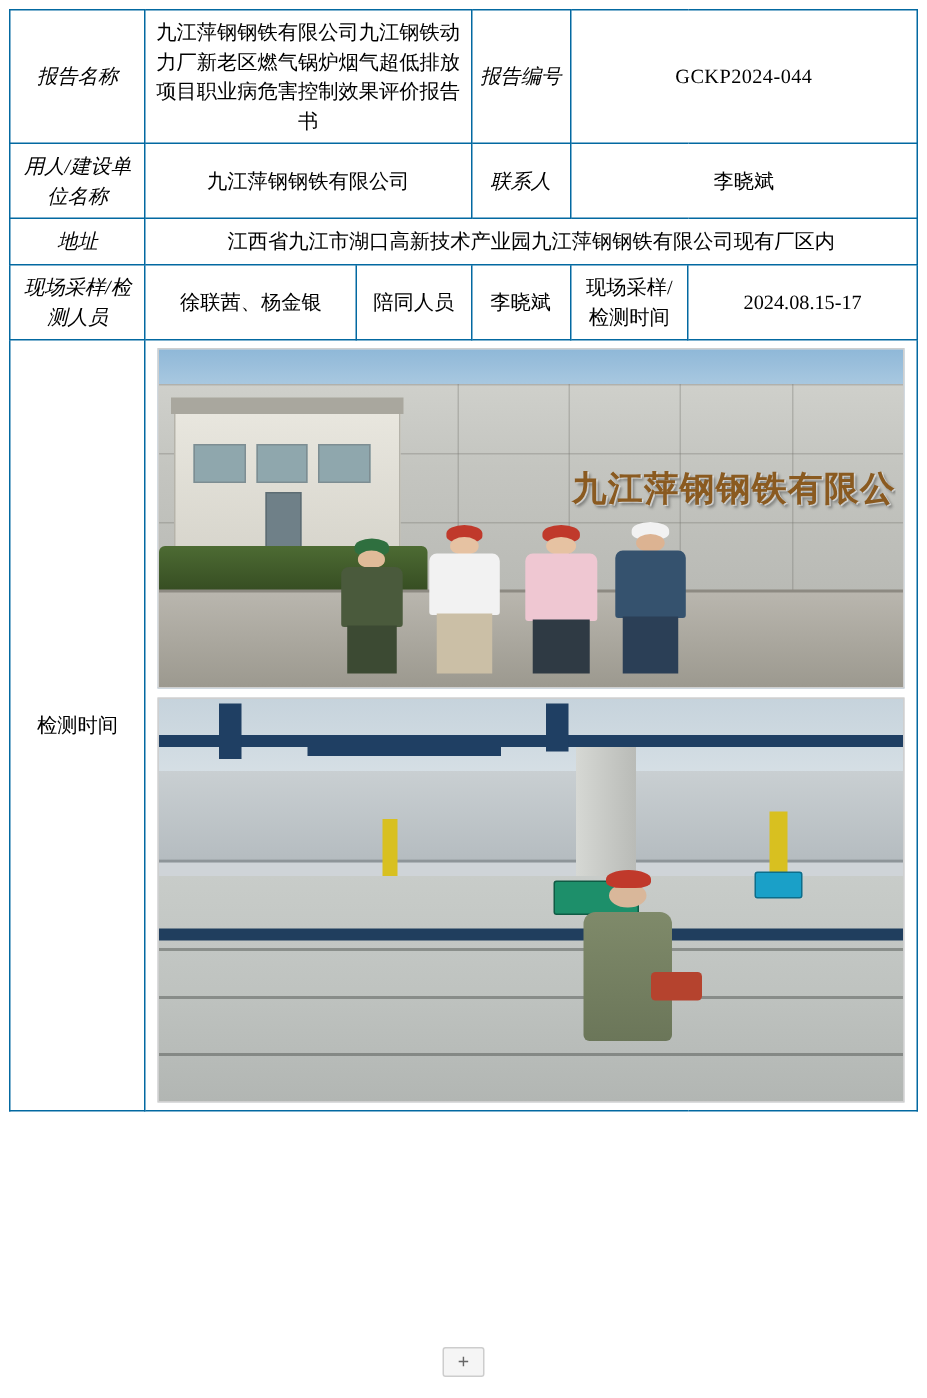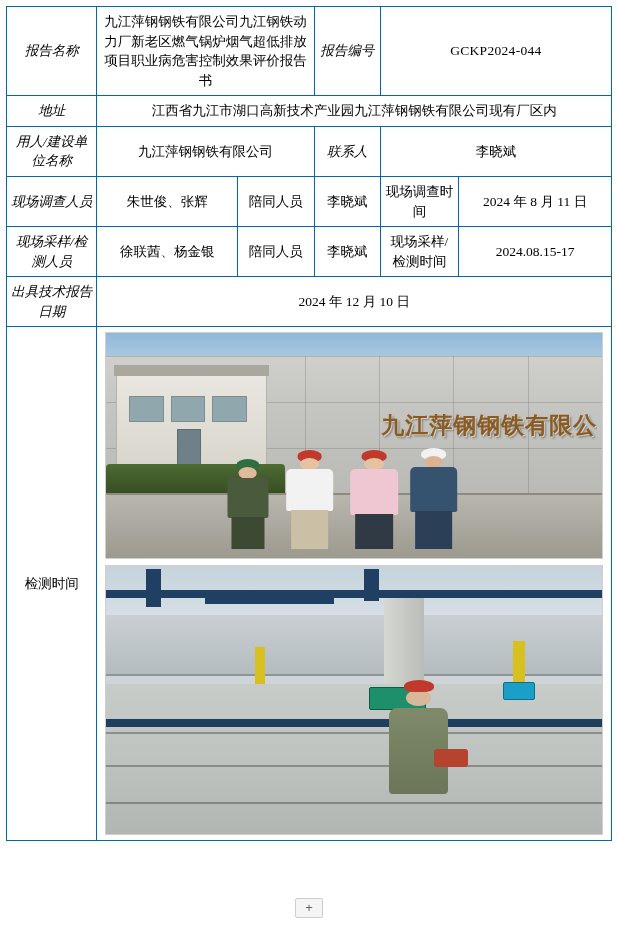--- a/index.html
+++ b/index.html
@@ -187,48 +187,36 @@
       <col style="width:152px">
     </colgroup>
     <tbody>
       <tr>
         <td class="label">报告名称</td>
         <td class="title-cell" colspan="2">九江萍钢钢铁有限公司九江钢铁动力厂新老区燃气锅炉烟气超低排放项目职业病危害控制效果评价报告书</td>
         <td class="label">报告编号</td>
         <td class="code-cell" colspan="2">GCKP2024-044</td>
       </tr>
       <tr>
-        <td class="label">地址</td>
-        <td colspan="5">江西省九江市湖口高新技术产业园九江萍钢钢铁有限公司现有厂区内</td>
-      </tr>
-      <tr>
         <td class="label">用人/建设单位名称</td>
         <td colspan="2">九江萍钢钢铁有限公司</td>
         <td class="label">联系人</td>
         <td colspan="2">李晓斌</td>
       </tr>
       <tr>
-        <td class="label">现场调查人员</td>
-        <td>朱世俊、张辉</td>
-        <td>陪同人员</td>
-        <td>李晓斌</td>
-        <td>现场调查时间</td>
-        <td>2024 年 8 月 11 日</td>
+        <td class="label">地址</td>
+        <td colspan="5">江西省九江市湖口高新技术产业园九江萍钢钢铁有限公司现有厂区内</td>
       </tr>
       <tr>
         <td class="label">现场采样/检测人员</td>
         <td>徐联茜、杨金银</td>
         <td>陪同人员</td>
         <td>李晓斌</td>
         <td>现场采样/检测时间</td>
         <td>2024.08.15-17</td>
-      </tr>
-      <tr>
-        <td class="label">出具技术报告日期</td>
-        <td colspan="5">2024 年 12 月 10 日</td>
       </tr>
       <tr>
         <td class="media-label">检测时间</td>
         <td class="media-cell" colspan="5">
 
           <div class="photo top p1">
             <div class="sky"></div>
             <div class="wall-main"></div>
             <div class="wall-grid">
               <i style="left:0;top:0;width:100%;height:1px"></i>

